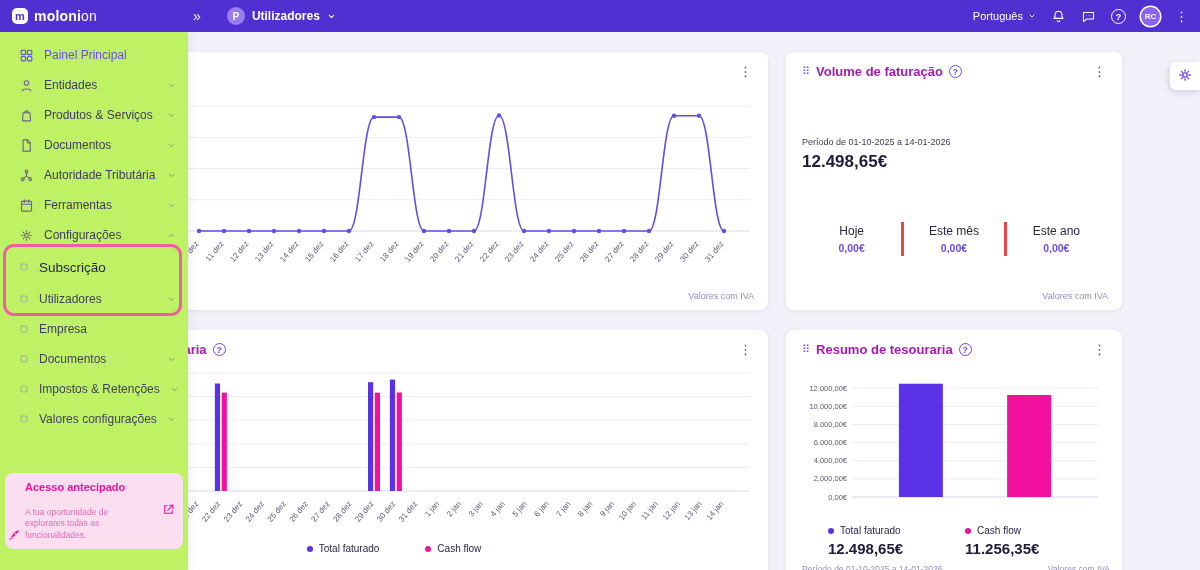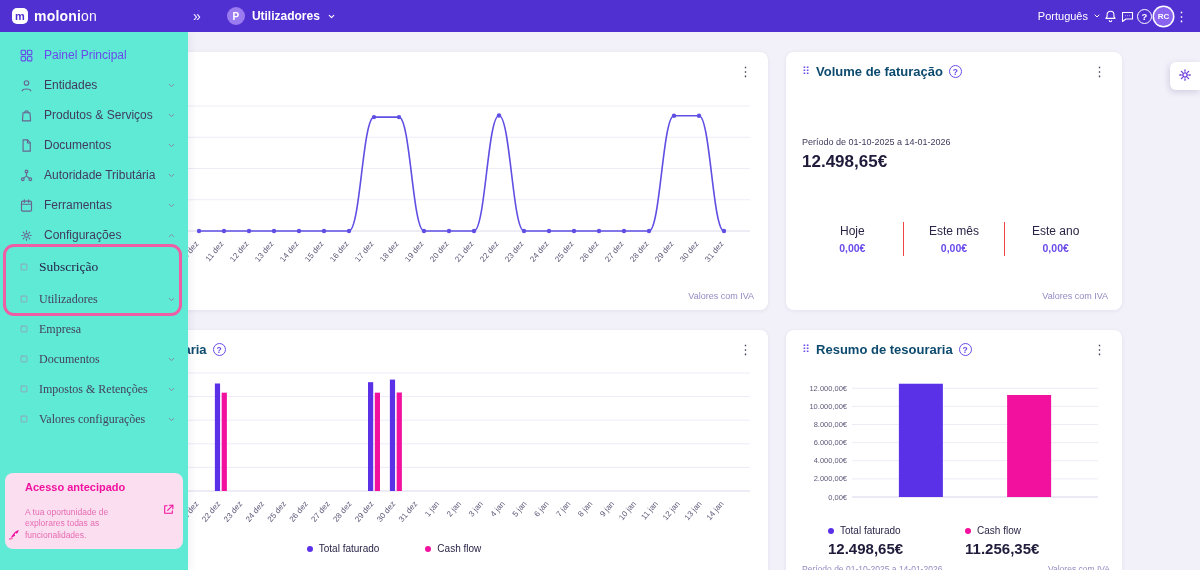--- a/index.html
+++ b/index.html
@@ -9,69 +9,69 @@
   
   .topbar { position:absolute; top:0; left:0; right:0; height:32px; background:#5130d2; display:flex; align-items:center; padding:0 12px; color:#fff; z-index:20; }
   .brand { display:flex; align-items:center; gap:6px; cursor:pointer; }
   .brand-icon { width:16px; height:16px; background:#fff; color:#5130d2; border-radius:5px; font-weight:bold; font-size:11px; display:flex; align-items:center; justify-content:center; }
   .brand-text { font-size:14px; letter-spacing:.2px; }
   .brand-text b { font-weight:bold; }
   .brand-text .on { font-weight:normal; opacity:.95; }
   .collapse { margin-left:96px; font-size:14px; cursor:pointer; opacity:.95; }
   .company { display:flex; align-items:center; gap:7px; margin-left:26px; cursor:pointer; font-size:12px; font-weight:bold; }
   .avatar-p { width:18px; height:18px; border-radius:50%; background:#9b7bf0; color:#fff; font-size:10px; font-weight:bold; display:flex; align-items:center; justify-content:center; }
-  .tb-right { margin-left:auto; display:flex; align-items:center; gap:2px; }
+  .tb-right { margin-left:auto; display:flex; align-items:center; gap:15px; }
   .lang { display:flex; align-items:center; gap:5px; font-size:11px; cursor:pointer; }
   .tb-ic { display:flex; align-items:center; justify-content:center; cursor:pointer; }
   .tb-help { width:15px; height:15px; border:1.4px solid #fff; border-radius:50%; font-size:9.5px; font-weight:bold; display:flex; align-items:center; justify-content:center; cursor:pointer; }
   .avatar-rc { width:19px; height:19px; border-radius:50%; background:#8a63f0; box-shadow:0 0 0 1.5px #fff; color:#fff; font-size:8px; font-weight:bold; display:flex; align-items:center; justify-content:center; cursor:pointer; }
   .tb-kebab { font-size:13px; cursor:pointer; }
 
   
-  .sidebar { position:absolute; top:32px; left:0; width:188px; bottom:0; background:#5eead4; z-index:10; box-shadow:2px 0 8px rgba(40,30,90,.07); }
+  .sidebar { position:absolute; top:32px; left:0; width:188px; bottom:0; background:#bef264; z-index:10; box-shadow:2px 0 8px rgba(40,30,90,.07); }
   #sidebar-nav { padding-top:8px; }
   .sb-item, .sb-sub { display:flex; align-items:center; height:30px; padding:0 12px 0 18px; gap:10px; font-size:12px; color:#413b60; cursor:pointer; }
   .sb-item .icon { width:16px; height:16px; color:#6a6490; display:flex; align-items:center; justify-content:center; flex:0 0 16px; }
   .sb-item .lbl, .sb-sub .lbl { white-space:nowrap; }
   .chev { margin-left:auto; color:#8b86a8; display:flex; align-items:center; }
   .sb-item.active { color:#6a4bea; }
   .sb-item.active .icon { color:#6a4bea; }
-  .sb-sub { color:#45405f;font-family:Liberation Serif, serif; }
+  .sb-sub { color:#45405f; }
   .sb-sub .icon { width:11px; height:11px; color:#9undefined; color:#9a95b4; display:flex; align-items:center; justify-content:center; flex:0 0 11px; }
   .sb-sub.emphasis { height:34px; font-size:13.5px; color:#241f47; }
   .annotation { position:absolute; left:3px; top:212px; width:179px; height:72px; border:3px solid #ef5da4; border-radius:11px; pointer-events:none; z-index:12; }
 
   .promo { position:absolute; left:5px; right:5px; bottom:21px; background:#fbdff0; border-radius:8px; padding:8px 28px 8px 20px; cursor:pointer; }
   .promo-title { color:#f0119e; font-size:11px; font-weight:bold; }
   .promo-text { color:#e66bb2; font-size:8.5px; line-height:1.35; margin-top:14px; max-width:118px; }
   .promo .rocket { position:absolute; left:2px; bottom:2px; }
   .promo .ext { position:absolute; right:8px; top:50%; transform:translateY(-50%); color:#f0119e; }
 
   
   .card { position:absolute; background:#fff; border-radius:8px; box-shadow:0 1px 4px rgba(50,40,100,.08); z-index:1; }
   #card-billing-line     { left:20px;  top:52px;  width:748px; height:258px; }
   #card-billing-volume   { left:786px; top:52px;  width:336px; height:258px; }
   #card-treasury-daily   { left:20px;  top:330px; width:748px; height:268px; }
   #card-treasury-summary { left:786px; top:330px; width:336px; height:268px; }
   .card-head { display:flex; align-items:center; gap:6px; padding:12px 12px 0 16px; }
   #card-treasury-daily .card-head { padding-left:50px; }
   .drag { color:#6a4bea; font-size:11px; line-height:1; cursor:grab; }
-  .card-title { font-size:13px; font-weight:bold; color:#0c4a6e; white-space:nowrap; }
+  .card-title { font-size:13px; font-weight:bold; color:#a21caf; white-space:nowrap; }
   .help { width:13px; height:13px; border:1.3px solid #6a4bea; border-radius:50%; color:#6a4bea; font-size:8.5px; font-weight:bold; display:flex; align-items:center; justify-content:center; cursor:pointer; flex:0 0 13px; }
   .kebab { margin-left:auto; color:#45405f; font-size:13px; cursor:pointer; padding:0 4px; }
   .footnote { position:absolute; right:14px; bottom:9px; font-size:9px; color:#928bc4; }
   svg text { font-family:"Liberation Sans", sans-serif; }
 
   
   .bv-body { padding:0 16px; }
   .bv-period { margin-top:58px; font-size:9px; color:#3f3a5c; }
   .bv-total { margin-top:5px; font-size:17px; font-weight:bold; color:#1f1b3a; }
   .bv-stats { display:flex; margin-top:50px; }
   .stat { flex:1; text-align:center; padding:2px 0; }
-  .stat + .stat { border-left:1px solid #ef4444; }
+  .stat + .stat { border-left:3px solid #ef4444; }
   .stat-label { font-size:12px; color:#2a2547; }
   .stat-value { font-size:10.5px; color:#6a4bea; font-weight:bold; margin-top:4px; }
 
   
   .legend-row { display:flex; justify-content:center; gap:46px; margin-top:2px; font-size:10px; color:#2a2547; }
   .legend-item { display:flex; align-items:center; gap:6px; }
   .dot { width:6px; height:6px; border-radius:50%; display:inline-block; }
   .dot-purple { background:#5b31e8; }
   .dot-pink { background:#f2119e; }
 

